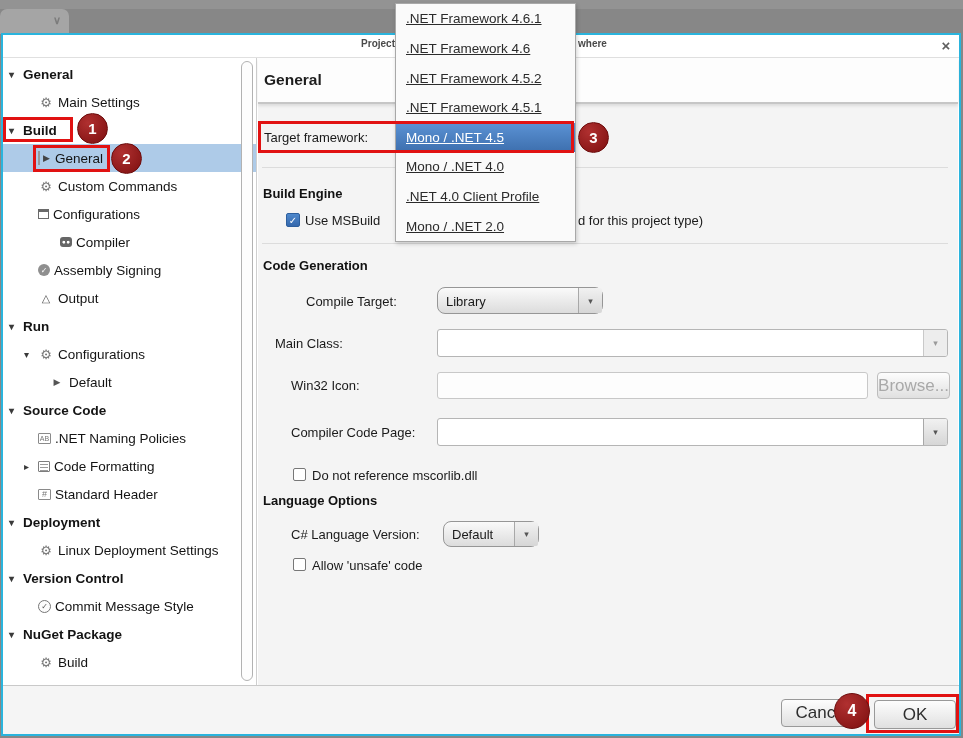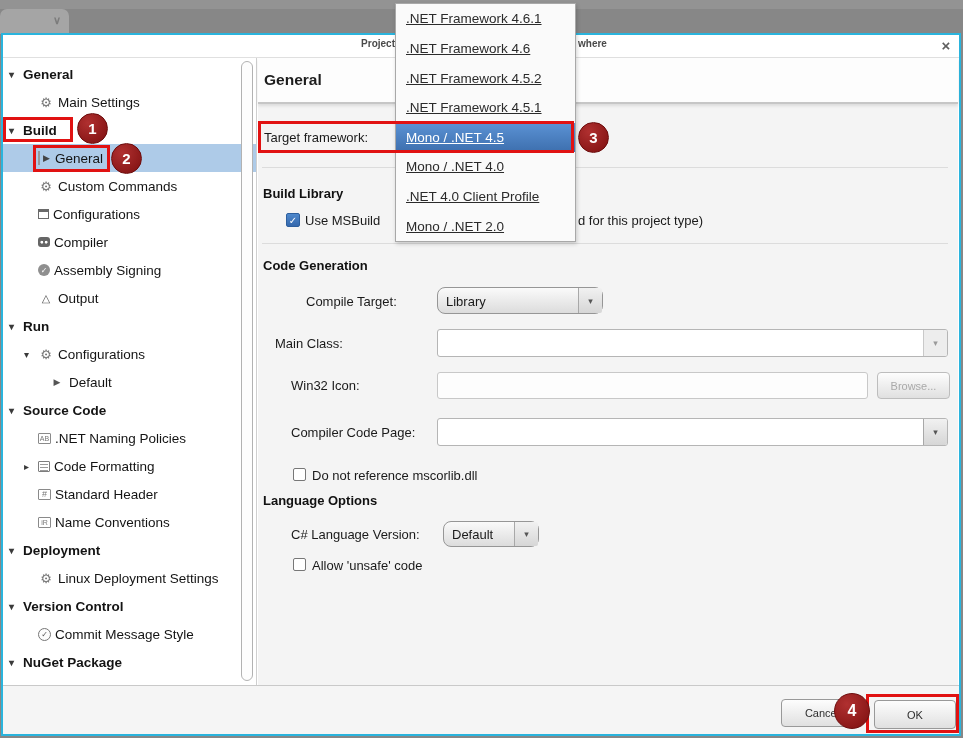--- a/index.html
+++ b/index.html
@@ -72,21 +72,21 @@
         background:linear-gradient(#fafafa,#dcdcdc); font-size:13px; color:#1a1a1a; }
   .combo-white { position:absolute; border:1px solid #b5b5b5; border-radius:3px; background:#fff;
         font-size:13px; color:#1a1a1a; }
   .combo-val { position:absolute; left:8px; top:50%; transform:translateY(-50%); white-space:nowrap; }
   .arr { position:absolute; right:0; top:0; bottom:0; width:24px; border-left:1px solid #a8a8a8;
          display:flex; align-items:center; justify-content:center; font-size:9px; color:#555;
          background:linear-gradient(#f1f1f1,#d6d6d6); border-radius:0 2px 2px 0; }
   .arr.lite { color:#9a9a9a; background:#ededed; border-left:1px solid #c9c9c9; }
   .input { position:absolute; border:1px solid #c8c8c8; border-radius:3px; background:#fdfdfd; }
   .btn { position:absolute; border:1px solid #999; border-radius:4px;
-         background:linear-gradient(#fdfdfd,#e0e0e0); font-size:11px; color:#2e2e2e;
+         background:linear-gradient(#fdfdfd,#e0e0e0); font-size:17px; color:#2e2e2e;
          font-family:"Liberation Sans",sans-serif; cursor:pointer; }
   .btn.disabled { color:#a9a9a9; border-color:#bdbdbd; }
 
   .footer { position:absolute; left:0; top:650px; right:0; height:49px; background:#f5f5f5;
             border-top:1px solid #c9c9c9; }
 
   
   .popup { position:absolute; left:395px; top:3px; width:181px; height:239px; background:#fafafa;
            border:1px solid #a8a8a8; z-index:40; display:flex; flex-direction:column;
            box-shadow:1px 2px 4px rgba(0,0,0,0.18); }
@@ -138,21 +138,21 @@
             <span class="tlabel">General</span>
           </div>
           <div class="trow" style="padding-left: 35px;">
             <span class="ticn ticn-gear">⚙</span>
             <span class="tlabel">Custom Commands</span>
           </div>
           <div class="trow" style="padding-left: 35px;">
             <span class="ticn ticn-window"></span>
             <span class="tlabel">Configurations</span>
           </div>
-          <div class="trow" style="padding-left: 35px;">
+          <div class="trow" style="padding-left: 35px; margin-left: 22px;">
             <span class="ticn ticn-robot"></span>
             <span class="tlabel">Compiler</span>
           </div>
           <div class="trow" style="padding-left: 35px;">
             <span class="ticn ticn-badge">✓</span>
             <span class="tlabel">Assembly Signing</span>
           </div>
           <div class="trow" style="padding-left: 35px;">
             <span class="ticn ticn-flask">△</span>
             <span class="tlabel">Output</span>
@@ -180,24 +180,20 @@
           </div>
           <div class="trow" style="padding-left: 21px;">
             <span class="exp">▸</span>
             <span class="ticn ticn-lines"></span>
             <span class="tlabel">Code Formatting</span>
           </div>
           <div class="trow" style="padding-left: 35px;">
             <span class="ticn ticn-hash">#</span>
             <span class="tlabel">Standard Header</span>
           </div>
-          <div class="trow" style="padding-left: 35px;">
-            <span class="ticn ticn-ir">iR</span>
-            <span class="tlabel">Name Conventions</span>
-          </div>
           <div class="trow bold" style="padding-left: 6px;">
             <span class="exp">▾</span>
             <span class="tlabel">Deployment</span>
           </div>
           <div class="trow" style="padding-left: 35px;">
             <span class="ticn ticn-gear">⚙</span>
             <span class="tlabel">Linux Deployment Settings</span>
           </div>
           <div class="trow bold" style="padding-left: 6px;">
             <span class="exp">▾</span>
@@ -221,21 +217,21 @@
 
     <div class="main">
       <div class="pheader">
         <span>General</span>
       </div>
 
       <span class="flabel" style="left:6px; top:72px;">Target framework:</span>
 
       <div class="hsep" style="top:109px;"></div>
 
-      <span class="fsection" style="left:5px; top:128px;">Build Library</span>
+      <span class="fsection" style="left:5px; top:128px;">Build Engine</span>
 
       <span class="cb on" style="left:28px; top:155px;">✓</span>
       <span class="flabel" style="left:47px; top:155px;">Use MSBuild</span>
       <span class="flabel" style="left:320px; top:155px;">d for this project type)</span>
 
       <div class="hsep" style="top:185px;"></div>
 
       <span class="fsection" style="left:5px; top:200px;">Code Generation</span>
 
       <span class="flabel" style="left:48px; top:236px;">Compile Target:</span>

